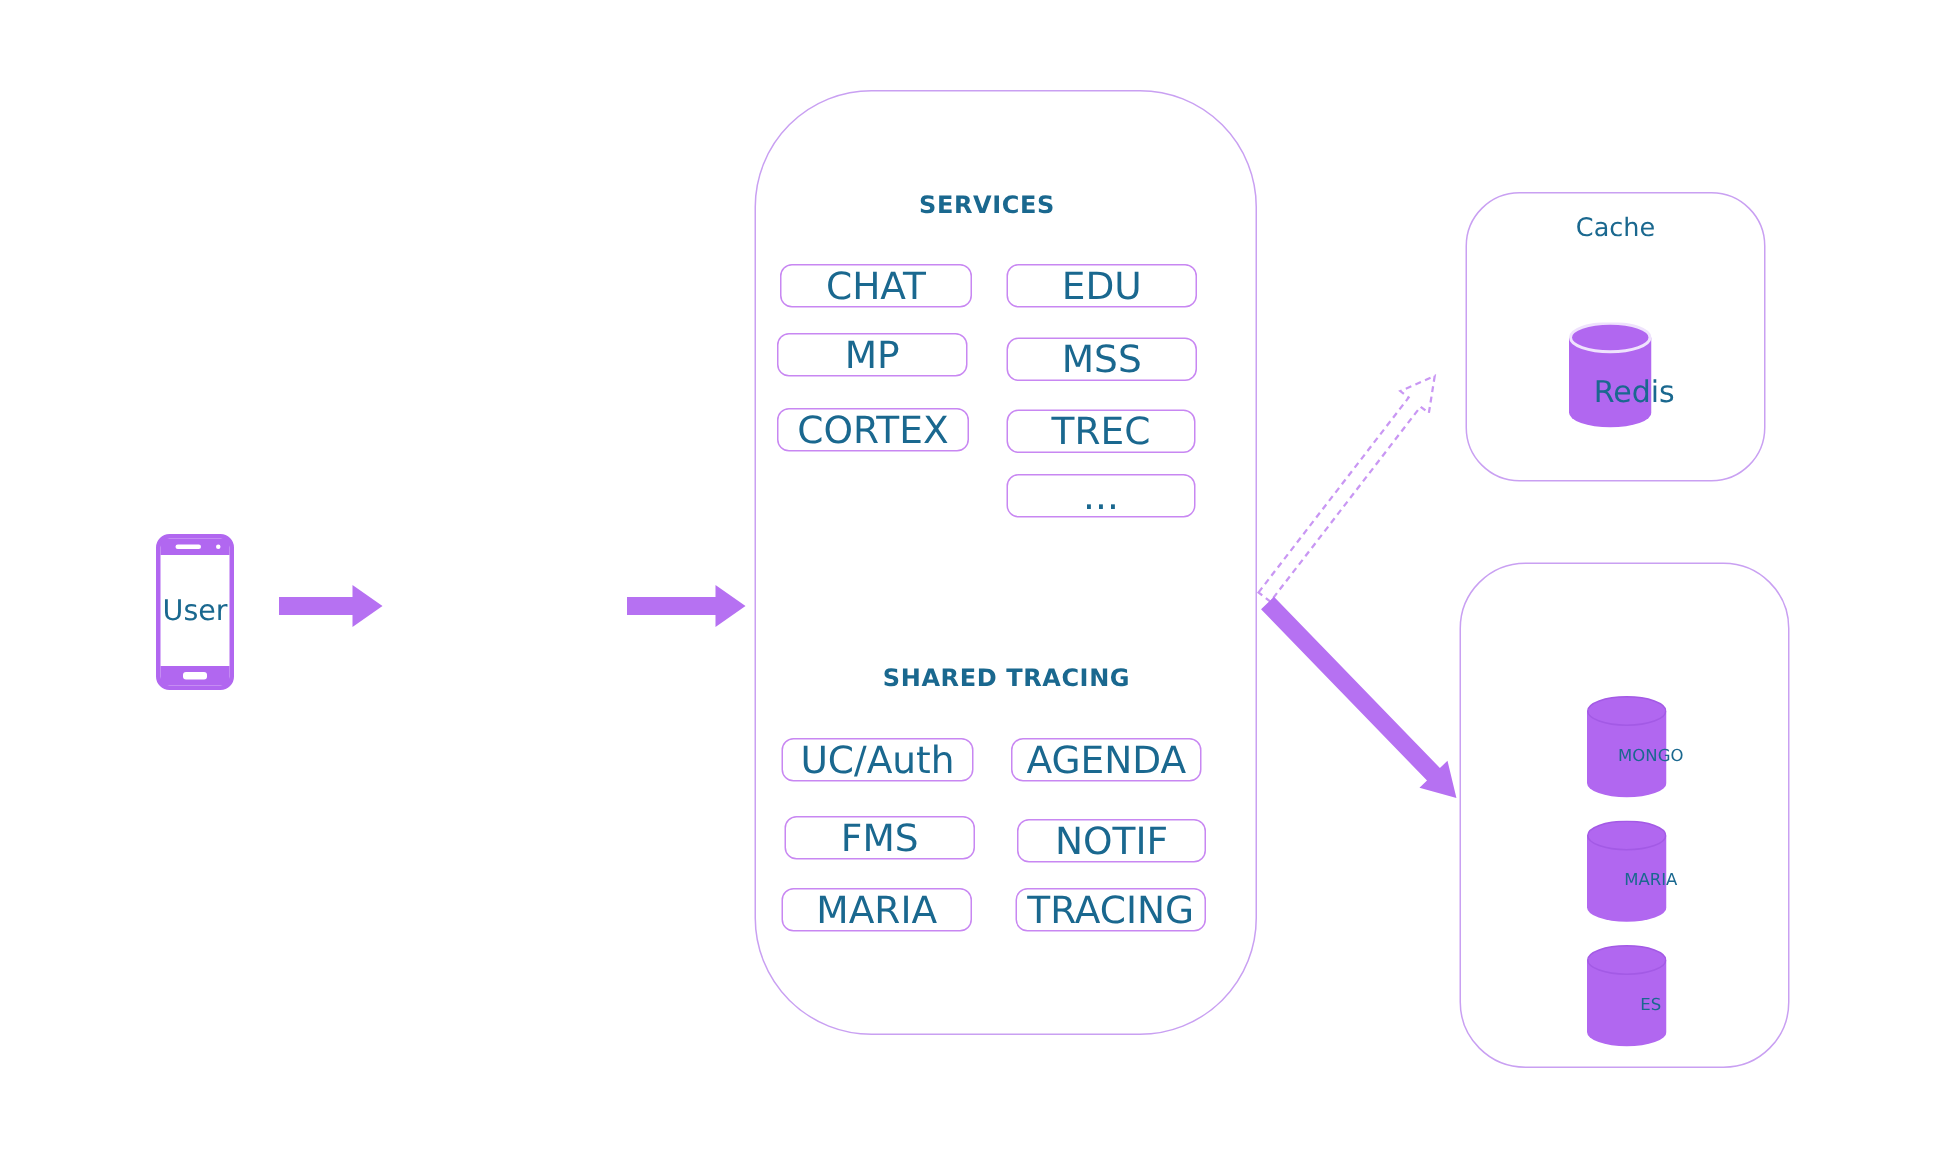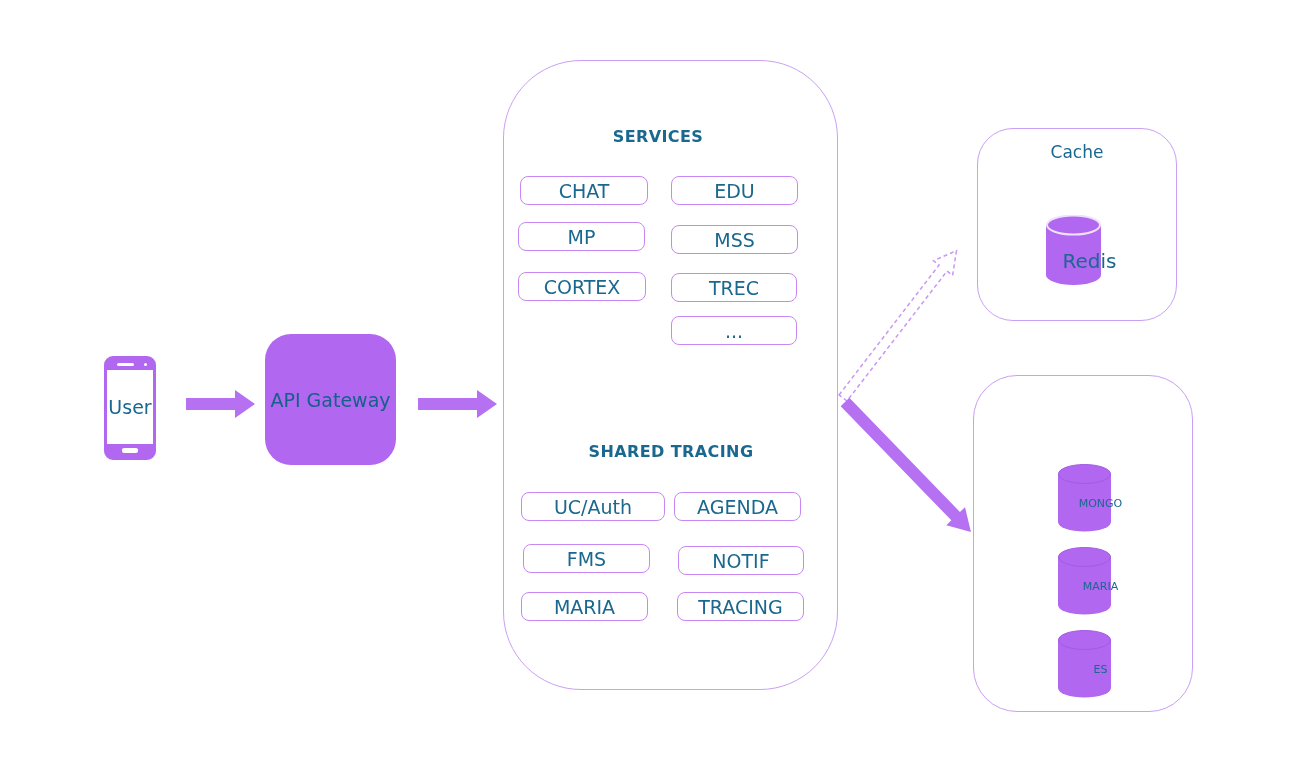--- a/index.html
+++ b/index.html
@@ -37,29 +37,29 @@
   .group-title{position:absolute;text-align:center;font-size:16px;font-weight:600;color:#1a688f;letter-spacing:.4px;}
   .t-services{left:558px;top:127px;width:200px;}
   .t-shared{left:571px;top:442px;width:200px;}
   .container-title{position:absolute;text-align:center;color:#1a688f;}
   .t-cache{left:977px;top:142px;width:200px;font-size:17px;}
   .t-db{left:973px;top:395px;width:220px;font-size:21px;}
 
   
   .sbox{position:absolute;height:29px;box-sizing:border-box;border:1.5px solid #c887f2;border-radius:8px;
     background:#ffffff;display:flex;align-items:center;justify-content:center;
-    font-size:19px;color:#1a688f;}
+    font-size:25px;color:#1a688f;}
   .s1{left:520px;top:176px;width:128px;}
   .s2{left:671px;top:176px;width:127px;}
   .s3{left:518px;top:222px;width:127px;}
   .s4{left:671px;top:225px;width:127px;}
   .s5{left:518px;top:272px;width:128px;}
   .s6{left:671px;top:273px;width:126px;}
   .s7{left:671px;top:316px;width:126px;}
-  .h1{left:521px;top:492px;width:144px;}
+  .h1{left:521px;top:492px;width:128px;}
   .h2{left:674px;top:492px;width:127px;}
   .h3{left:523px;top:544px;width:127px;}
   .h4{left:678px;top:546px;width:126px;}
   .h5{left:521px;top:592px;width:127px;}
   .h6{left:677px;top:592px;width:127px;}
 
   
   .cyl{position:absolute;padding-left:32px;}
   .cyl svg{position:absolute;left:0;top:0;}
   .cyl-label{position:absolute;left:0;width:100%;text-align:center;color:#1a688f;}
@@ -101,23 +101,20 @@
       <span class="phone-camera"></span>
     </div>
     <div class="phone-screen">
       <span>User</span>
     </div>
     <div class="phone-bottom">
       <span class="phone-home"></span>
     </div>
   </div>
 
-  <div class="gateway">
-    <span>API Gateway</span>
-  </div>
 
   <div class="container services-container"></div>
   <div class="group-title t-services">SERVICES</div>
   <div class="sbox s1">CHAT</div>
   <div class="sbox s2">EDU</div>
   <div class="sbox s3">MP</div>
   <div class="sbox s4">MSS</div>
   <div class="sbox s5">CORTEX</div>
   <div class="sbox s6">TREC</div>
   <div class="sbox s7">...</div>

